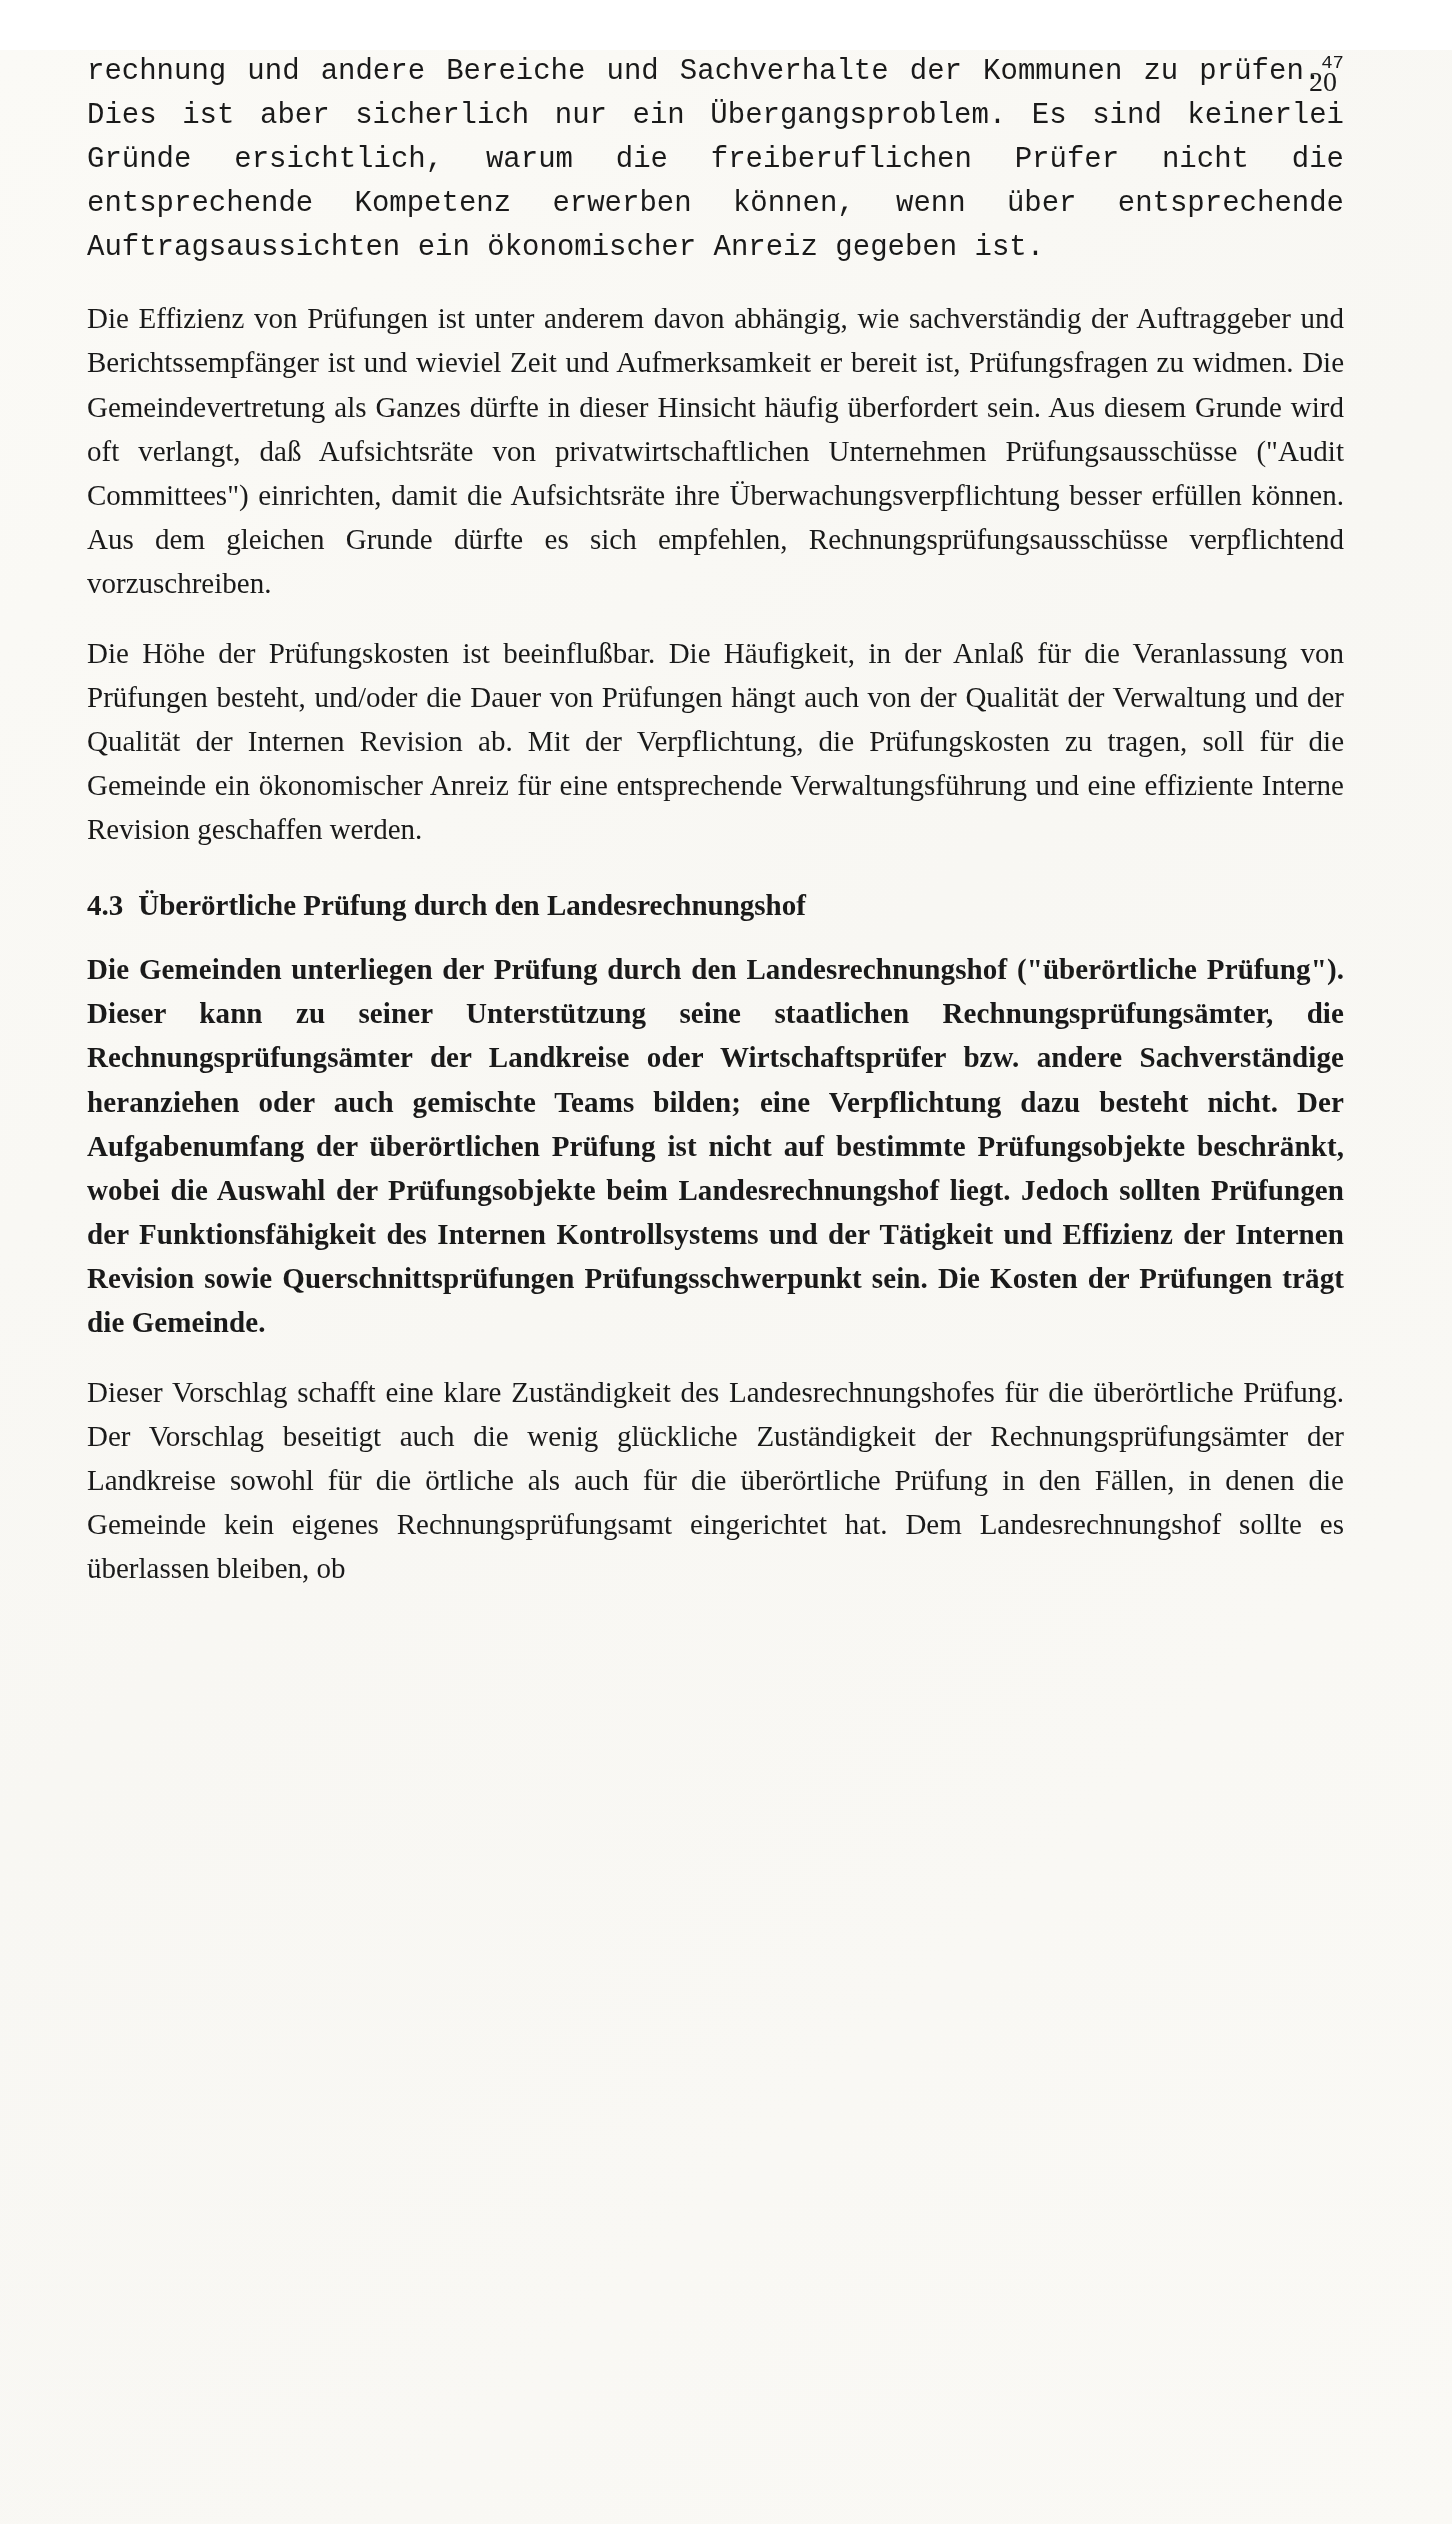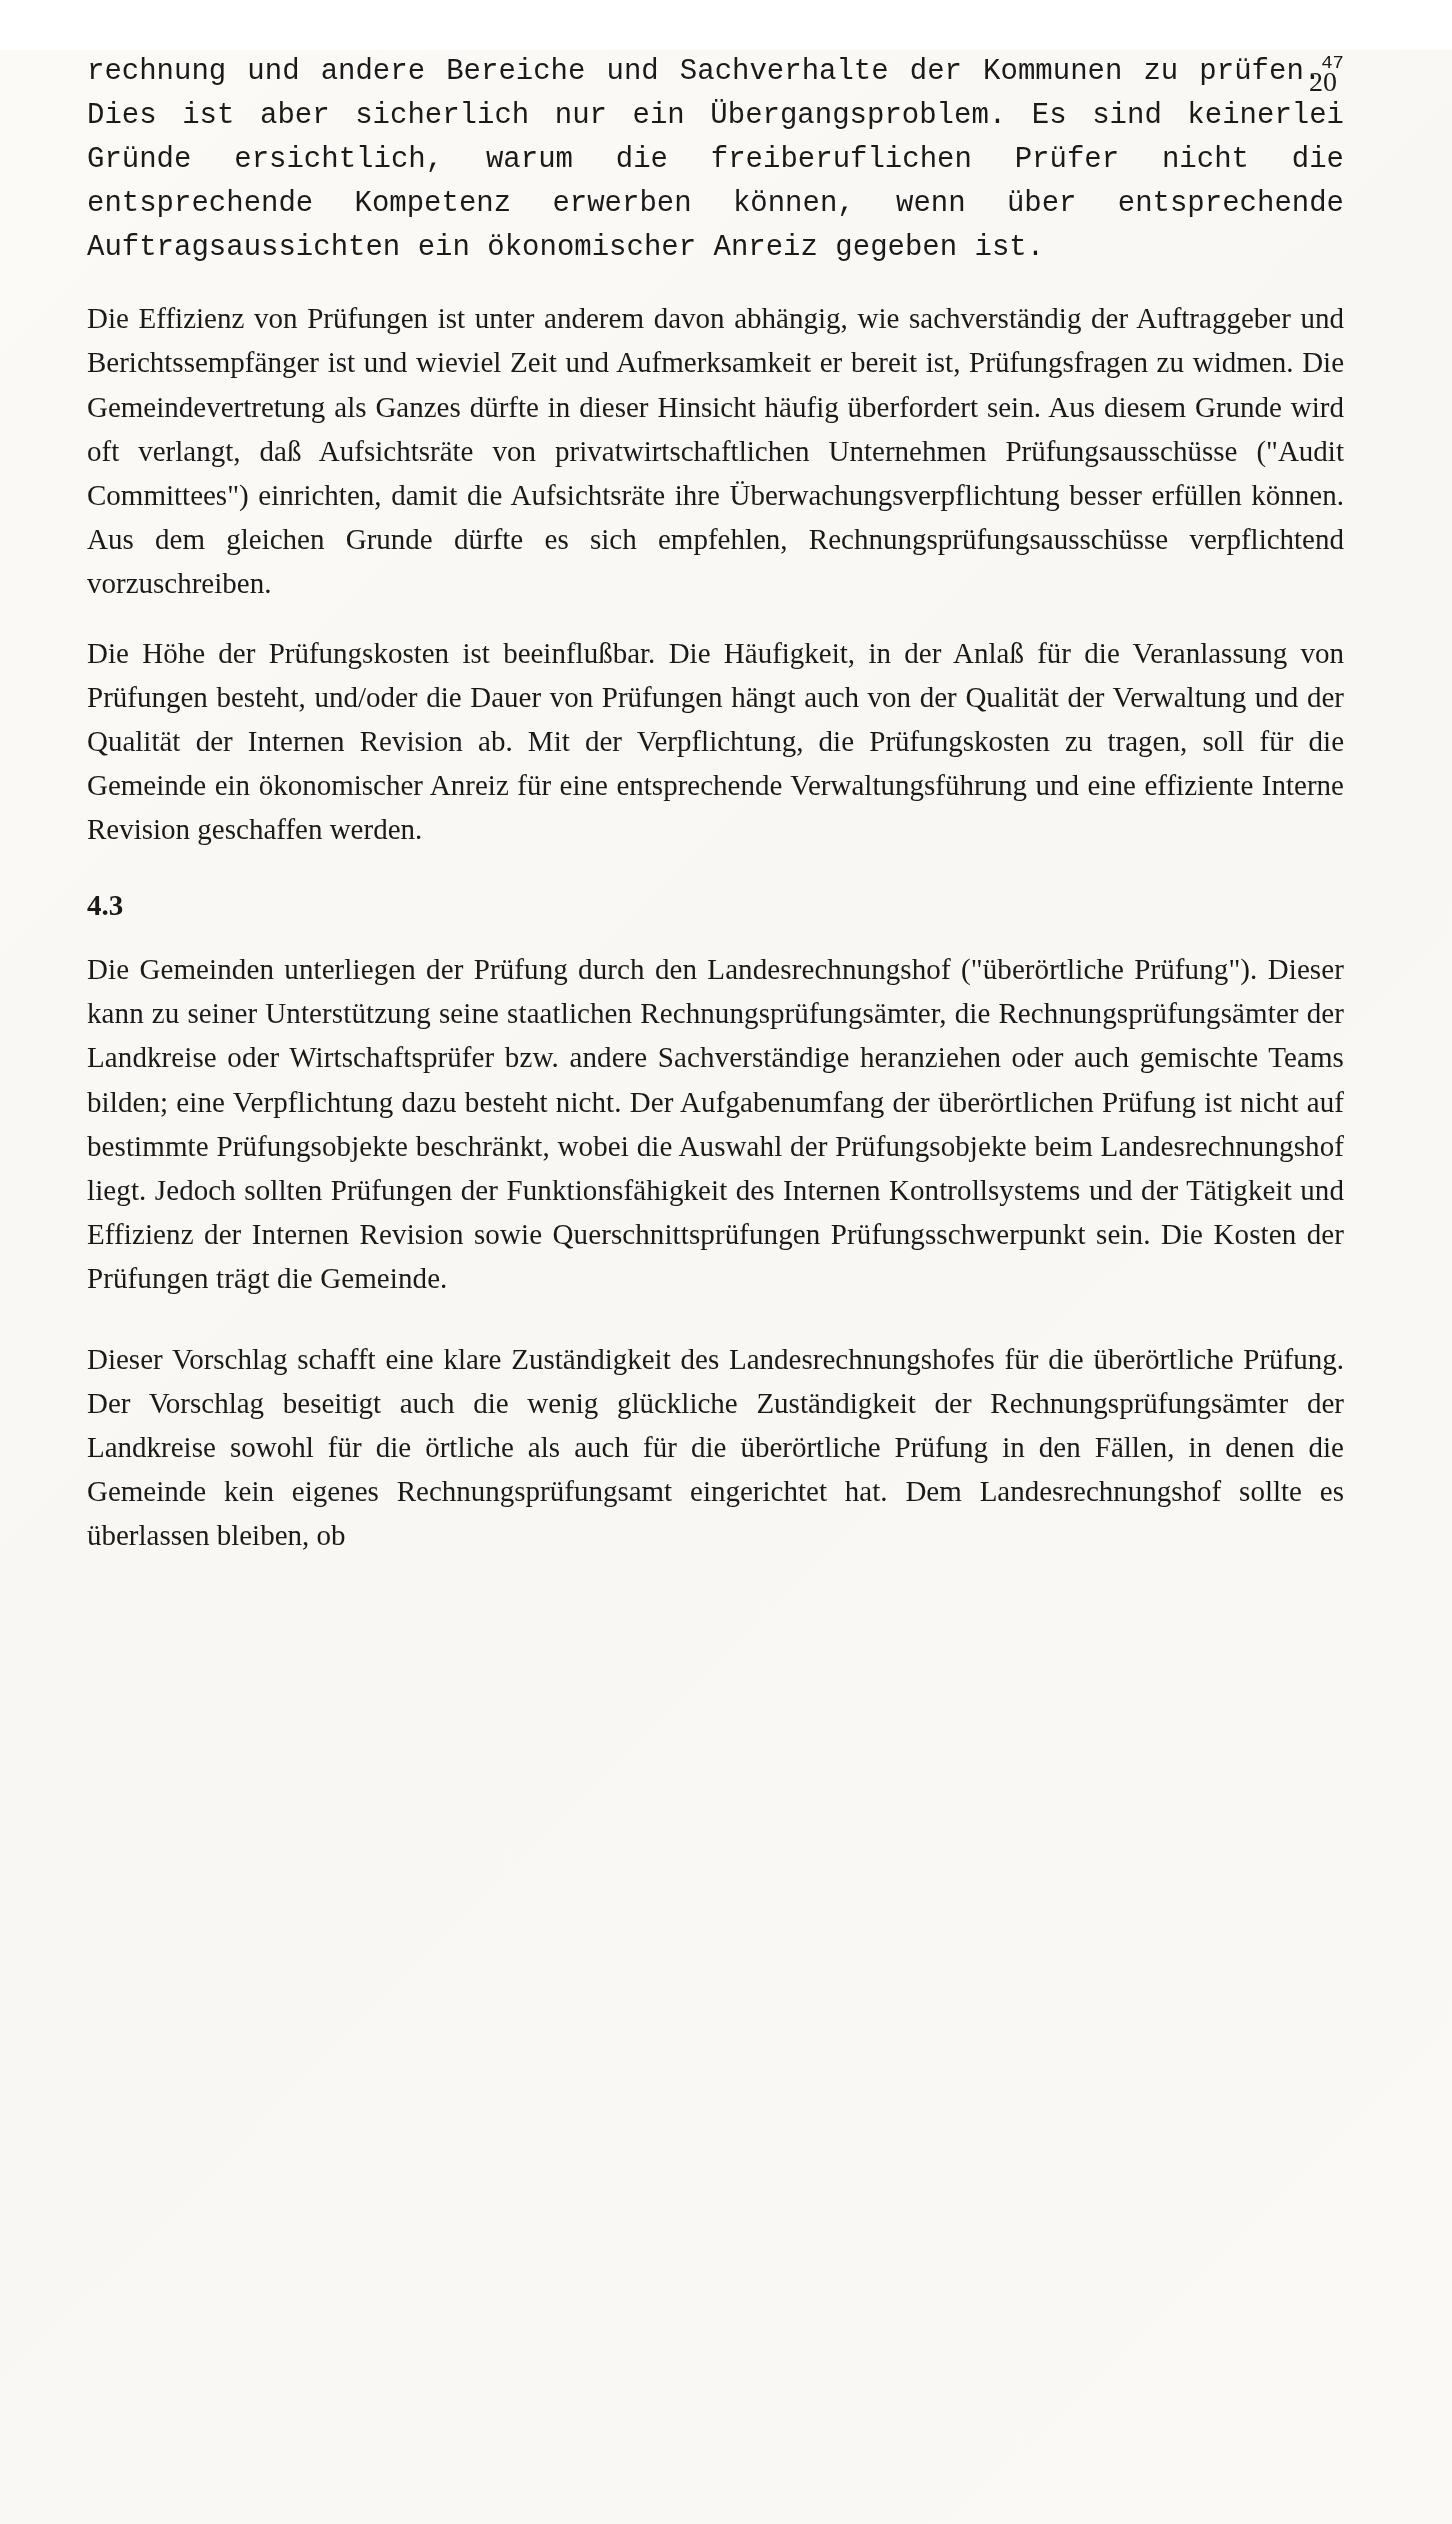--- a/index.html
+++ b/index.html
@@ -69,44 +69,45 @@
     margin: 38px 0 25px 0;
     display: flex;
     align-items: baseline;
     gap: 15px;
   }
   .section-number {
     font-weight: bold;
   }
   .bold-block {
     font-size: 29px;
-    font-weight: normal;
+    font-weight: bold;
     line-height: 1.52;
     text-align: justify;
-    margin: 0 0 37px 0;
+    margin: 0 0 26px 0;
     letter-spacing: 0.1px;
   }
 </style>
 </head>
 <body>
 
 <div class="page">
 
   <div class="page-number">20</div>
 
   <div class="content">
 
     <p class="body-block first-block"><span>rechnung und andere Bereiche und Sachverhalte der Kommunen zu prüfen.</span><span class="fn-ref">47</span><span> Dies ist aber sicherlich nur ein Übergangsproblem. Es sind keinerlei Gründe ersichtlich, warum die freiberuflichen Prüfer nicht die entsprechende Kompetenz erwerben können, wenn über entsprechende Auftragsaussichten ein ökonomischer Anreiz gegeben ist.</span></p>
 
     <p class="body-block">Die Effizienz von Prüfungen ist unter anderem davon abhängig, wie sachverständig der Auftraggeber und Berichtssempfänger ist und wieviel Zeit und Aufmerksamkeit er bereit ist, Prüfungsfragen zu widmen. Die Gemeindevertretung als Ganzes dürfte in dieser Hinsicht häufig überfordert sein. Aus diesem Grunde wird oft verlangt, daß Aufsichtsräte von privatwirtschaftlichen Unternehmen Prüfungsausschüsse ("Audit Committees") einrichten, damit die Aufsichtsräte ihre Überwachungsverpflichtung besser erfüllen können. Aus dem gleichen Grunde dürfte es sich empfehlen, Rechnungsprüfungsausschüsse verpflichtend vorzuschreiben.</p>
 
     <p class="body-block">Die Höhe der Prüfungskosten ist beeinflußbar. Die Häufigkeit, in der Anlaß für die Veranlassung von Prüfungen besteht, und/oder die Dauer von Prüfungen hängt auch von der Qualität der Verwaltung und der Qualität der Internen Revision ab. Mit der Verpflichtung, die Prüfungskosten zu tragen, soll für die Gemeinde ein ökonomischer Anreiz für eine entsprechende Verwaltungsführung und eine effiziente Interne Revision geschaffen werden.</p>
 
     <h2 class="section-heading">
       <span class="section-number">4.3</span>
+      <span class="section-title">Überörtliche Prüfung durch den Landesrechnungshof</span>
     </h2>
 
     <p class="bold-block">Die Gemeinden unterliegen der Prüfung durch den Landesrechnungshof ("überörtliche Prüfung"). Dieser kann zu seiner Unterstützung seine staatlichen Rechnungsprüfungsämter, die Rechnungsprüfungsämter der Landkreise oder Wirtschaftsprüfer bzw. andere Sachverständige heranziehen oder auch gemischte Teams bilden; eine Verpflichtung dazu besteht nicht. Der Aufgabenumfang der überörtlichen Prüfung ist nicht auf bestimmte Prüfungsobjekte beschränkt, wobei die Auswahl der Prüfungsobjekte beim Landesrechnungshof liegt. Jedoch sollten Prüfungen der Funktionsfähigkeit des Internen Kontrollsystems und der Tätigkeit und Effizienz der Internen Revision sowie Querschnittsprüfungen Prüfungsschwerpunkt sein. Die Kosten der Prüfungen trägt die Gemeinde.</p>
 
     <p class="body-block">Dieser Vorschlag schafft eine klare Zuständigkeit des Landesrechnungshofes für die überörtliche Prüfung. Der Vorschlag beseitigt auch die wenig glückliche Zuständigkeit der Rechnungsprüfungsämter der Landkreise sowohl für die örtliche als auch für die überörtliche Prüfung in den Fällen, in denen die Gemeinde kein eigenes Rechnungsprüfungsamt eingerichtet hat. Dem Landesrechnungshof sollte es überlassen bleiben, ob</p>
 
   </div>
 
 </div>
 

